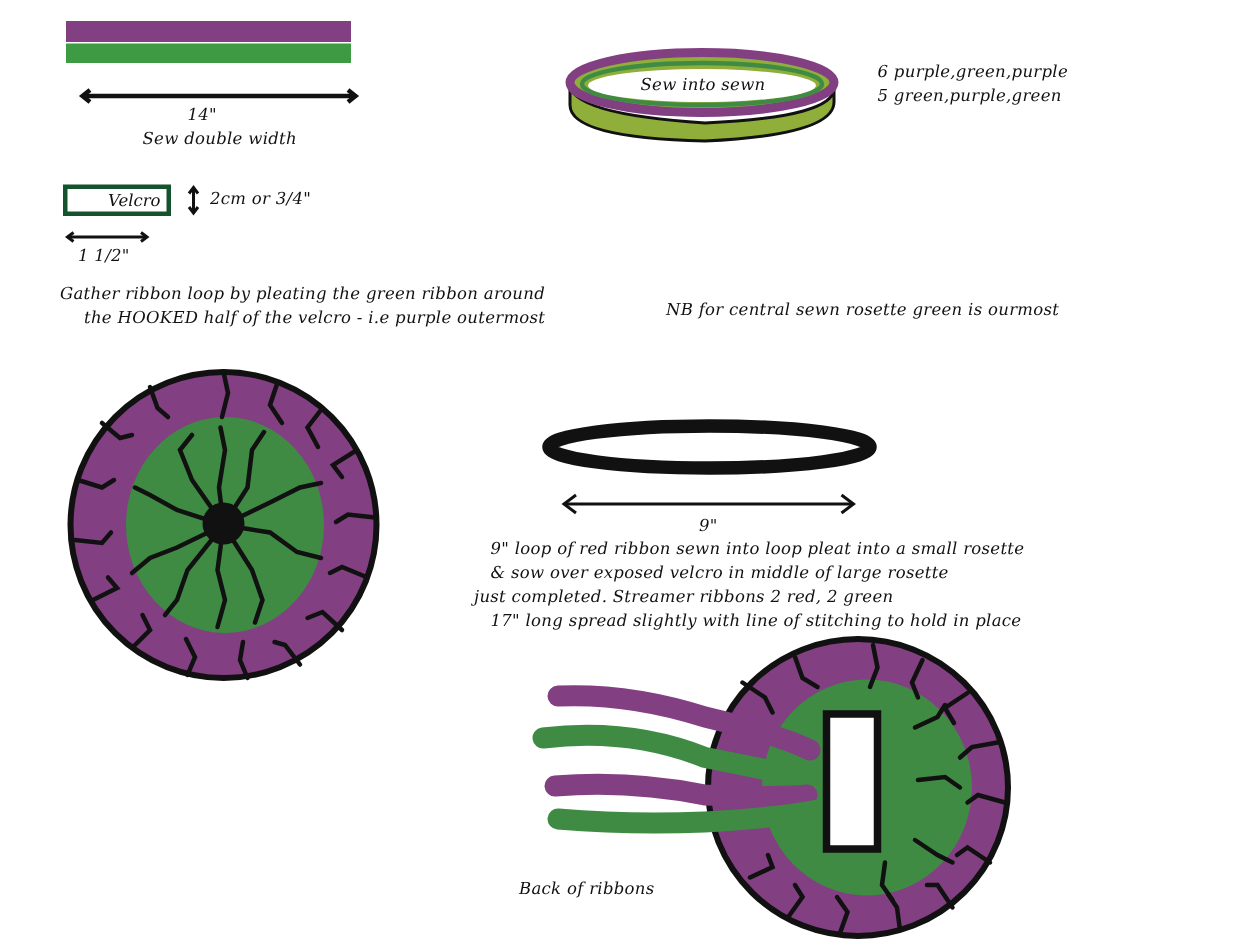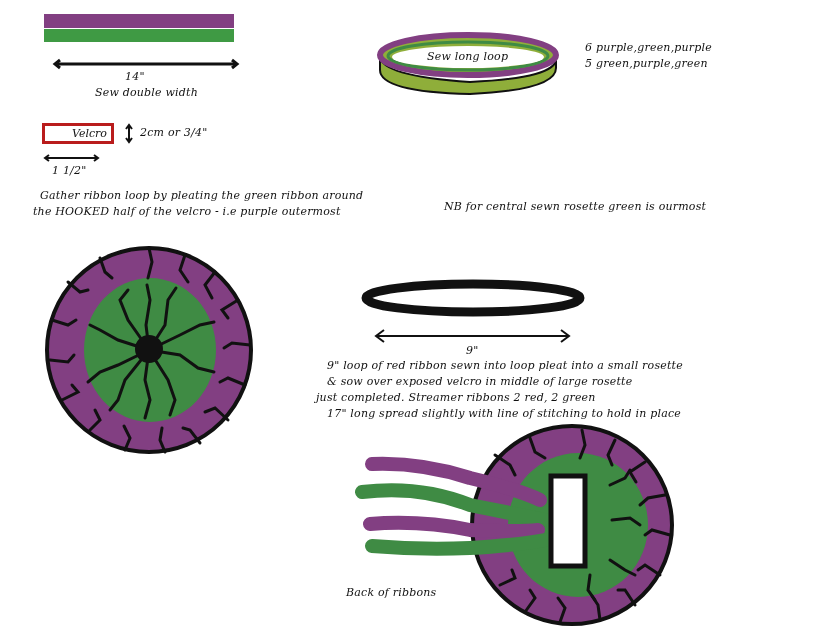--- a/index.html
+++ b/index.html
@@ -3,21 +3,21 @@
   <meta charset="utf-8">
   <style>
     html, body { margin: 0; padding: 0; background: #ffffff; }
     body { width: 839px; height: 630px; position: relative; overflow: hidden;
            font-family: "DejaVu Serif", serif; color: #111; }
     .txt { position: absolute; font-style: italic; font-size: 12px; line-height: 15px;
            white-space: nowrap; letter-spacing: 0.2px; }
     .small { font-size: 11px; }
     svg.canvas { position: absolute; left: 0; top: 0; }
     .velcro-box { position: absolute; left: 42px; top: 123px; width: 72px; height: 21px;
-                  border: 3px solid #b91c1c; box-sizing: border-box; display: flex;
+                  border: 3px solid #14532d; box-sizing: border-box; display: flex;
                   align-items: center; justify-content: center; padding-left: 23px; }
     .velcro-box span { font-style: italic; font-size: 11px; }
   </style>
 </head>
 <body>
 
 <svg class="canvas" width="839" height="630" viewBox="0 0 839 630">
 
   <rect x="44" y="14" width="190" height="14" fill="#823f82"></rect>
   <rect x="44" y="29" width="190" height="13" fill="#3f9a44"></rect>
@@ -118,32 +118,32 @@
       <path d="M370 524 Q420 520 470 530 Q520 532 538 530" stroke="#823f82"></path>
       <path d="M372 546 Q420 550 470 548 Q520 545 545 540" stroke="#3f8b44"></path>
     </g>
     <rect x="551" y="476" width="34" height="90" fill="#ffffff" stroke="#111" stroke-width="5"></rect>
   </g>
 </svg>
 
 <div class="txt small" style="left:125px; top:69px;">14"</div>
 <div class="txt small" style="left:83px; top:85px;margin-left:12px;">Sew double width</div>
 
-<div class="txt small" style="left:427px; top:49px;">Sew long loop</div>
+<div class="txt small" style="left:427px; top:49px;">Sew into sewn</div>
 <div class="txt small" style="left:585px; top:40px;">6 purple,green,purple</div>
 <div class="txt small" style="left:585px; top:56px;">5 green,purple,green</div>
 
 <div class="velcro-box">
   <span>Velcro</span>
 </div>
 <div class="txt small" style="left:140px; top:125px;">2cm or 3/4"</div>
 <div class="txt small" style="left:52px; top:163px;">1 1/2"</div>
 
 <div class="txt small" style="left:40px; top:188px;">Gather ribbon loop by pleating the green ribbon around</div>
-<div class="txt small" style="left:33px; top:204px;">the HOOKED half of the velcro -  i.e purple outermost</div>
+<div class="txt small" style="left:56px; top:204px;">the HOOKED half of the velcro -  i.e purple outermost</div>
 
 <div class="txt small" style="left:444px; top:199px;">NB for central sewn rosette green is ourmost</div>
 
 <div class="txt small" style="left:466px; top:343px;">9"</div>
 <div class="txt small" style="left:327px; top:358px;">9" loop of red ribbon sewn into loop pleat into a small rosette</div>
 <div class="txt small" style="left:327px; top:374px;">&amp; sow over exposed velcro in middle of large rosette</div>
 <div class="txt small" style="left:316px; top:390px;"> just completed. Streamer ribbons 2 red, 2 green</div>
 <div class="txt small" style="left:327px; top:406px;"> 17" long spread slightly with line of stitching to hold in place</div>
 
 <div class="txt small" style="left:346px; top:585px;">Back  of ribbons</div>

